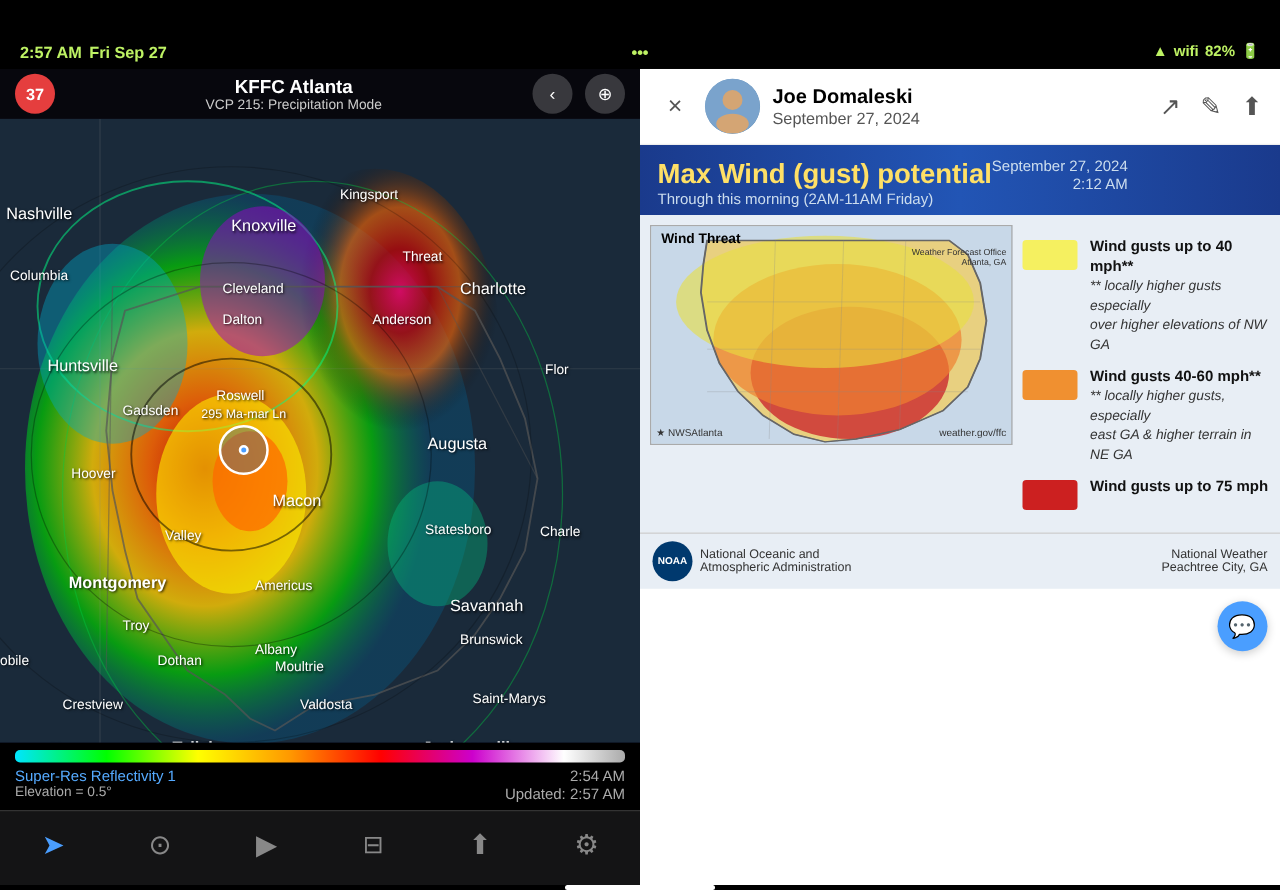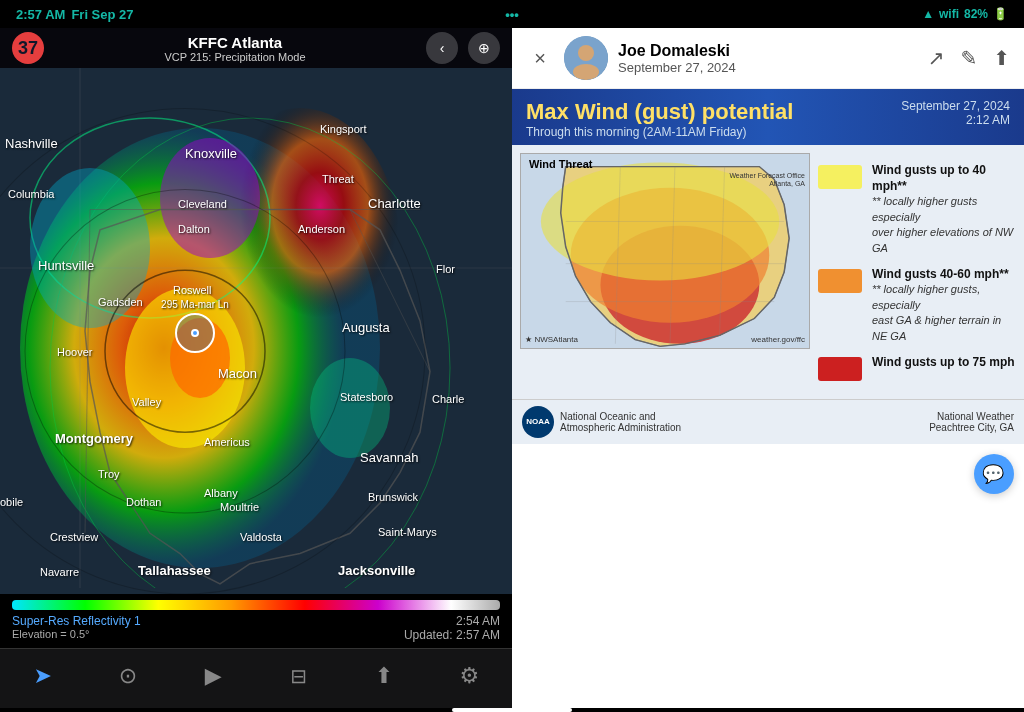--- a/index.html
+++ b/index.html
@@ -14,25 +14,26 @@
     }
 
     
     .status-bar {
       display: flex;
       justify-content: space-between;
       align-items: center;
       height: 28px;
       background: #000;
       padding: 0 16px;
-      color: #14b8a6;
+      color: #bef264;
       font-size: 13px;
       font-weight: 600;
       position: relative;
       z-index: 100;
+      margin-top: 27px;
     }
     .status-left { display: flex; align-items: center; gap: 6px; }
     .status-center { position: absolute; left: 50%; transform: translateX(-50%); font-size: 13px; font-weight: 600; }
     .status-right { display: flex; align-items: center; gap: 5px; font-size: 12px; }
 
     
     .main-content {
       display: flex;
       flex: 1;
       overflow: hidden;
@@ -54,28 +55,28 @@
       align-items: center;
       justify-content: space-between;
       padding: 4px 12px;
       background: rgba(0,0,0,0.7);
       z-index: 10;
       height: 40px;
     }
 
     .radar-badge {
       background: #e53e3e;
-      color: #0f172a;
+      color: #ffffff;
       border-radius: 50%;
       width: 32px;
       height: 32px;
       display: flex;
       align-items: center;
       justify-content: center;
-      font-size: 18px;
+      font-size: 13px;
       font-weight: 700;
     }
 
     .radar-title-block {
       text-align: center;
       color: #fff;
     }
 
     .radar-title-block .station { font-size: 15px; font-weight: 600; }
     .radar-title-block .mode { font-size: 11px; color: #ccc; }
@@ -306,21 +307,20 @@
     .wind-chart-container {
       width: 100%;
       background: #fff;
     }
 
     
     .wc-header {
       background: linear-gradient(to right, #1a3a8c, #2255b5, #1a3a8c);
       padding: 10px 14px 6px;
       display: flex;
-      justify-content: space-between;
       align-items: flex-start;
     }
     .wc-title-block {}
     .wc-title {
       color: #ffe066;
       font-size: 22px;
       font-weight: 800;
     }
     .wc-subtitle {
       color: #cde;
@@ -337,21 +337,21 @@
       display: flex;
       background: #e8eef5;
       padding: 8px;
       gap: 8px;
       align-items: flex-start;
     }
 
     
     .wc-map {
       width: 290px;
-      height: 196px;
+      height: 176px;
       flex-shrink: 0;
       position: relative;
       background: #c8d8e8;
       overflow: hidden;
       border: 1px solid #aaa;
     }
 
     .wc-map-title {
       position: absolute;
       top: 4px;
@@ -553,21 +553,21 @@
 
         <path d="M350,140 L430,300" stroke="#555" stroke-width="1" stroke-opacity="0.4"></path>
 
         <circle cx="185" cy="280" r="80" fill="none" stroke="#000" stroke-width="1.5" stroke-opacity="0.5"></circle>
         <circle cx="185" cy="280" r="160" fill="none" stroke="#000" stroke-width="1" stroke-opacity="0.3"></circle>
         <circle cx="185" cy="280" r="240" fill="none" stroke="#000" stroke-width="1" stroke-opacity="0.2"></circle>
       </svg>
 
       <span class="city-label medium" style="left:5px;top:68px;">Nashville</span>
       <span class="city-label medium" style="left:185px;top:78px;">Knoxville</span>
-      <span class="city-label" style="left:272px;top:55px;margin-left:48px;">Kingsport</span>
+      <span class="city-label" style="left:272px;top:55px;">Kingsport</span>
       <span class="city-label" style="left:8px;top:120px;">Columbia</span>
       <span class="city-label medium" style="left:368px;top:128px;">Charlotte</span>
       <span class="city-label" style="left:322px;top:105px;">Threat</span>
       <span class="city-label" style="left:178px;top:130px;">Cleveland</span>
       <span class="city-label" style="left:178px;top:155px;">Dalton</span>
       <span class="city-label" style="left:298px;top:155px;">Anderson</span>
       <span class="city-label medium" style="left:38px;top:190px;">Huntsville</span>
       <span class="city-label" style="left:98px;top:228px;">Gadsden</span>
       <span class="city-label" style="left:173px;top:216px;">Roswell</span>
       <span class="city-label medium" style="left:342px;top:252px;">Augusta</span>
@@ -577,21 +577,21 @@
       <span class="city-label" style="left:432px;top:325px;">Charle</span>
       <span class="city-label" style="left:132px;top:328px;">Valley</span>
       <span class="city-label" style="left:340px;top:323px;">Statesboro</span>
       <span class="city-label large" style="left:55px;top:363px;">Montgomery</span>
       <span class="city-label medium" style="left:360px;top:382px;">Savannah</span>
       <span class="city-label" style="left:98px;top:400px;">Troy</span>
       <span class="city-label" style="left:204px;top:368px;">Americus</span>
       <span class="city-label" style="left:204px;top:403px;margin-top:16px;">Albany</span>
       <span class="city-label" style="left:126px;top:428px;">Dothan</span>
       <span class="city-label" style="left:220px;top:433px;">Moultrie</span>
-      <span class="city-label" style="left:368px;top:423px;text-align:center;">Brunswick</span>
+      <span class="city-label" style="left:368px;top:411px;text-align:center;">Brunswick</span>
       <span class="city-label" style="left:50px;top:463px;">Crestview</span>
       <span class="city-label" style="left:240px;top:463px;">Valdosta</span>
       <span class="city-label" style="left:378px;top:458px;">Saint-Marys</span>
       <span class="city-label large" style="left:138px;top:495px;">Tallahassee</span>
 
       <span class="city-label large" style="left:338px;top:495px;">Jacksonville</span>
       <span class="city-label" style="left:40px;top:498px;">Navarre</span>
       <span class="city-label" style="left:0;top:428px;">obile</span>
 
       <div class="location-pin" style="left:195px;top:265px;">

